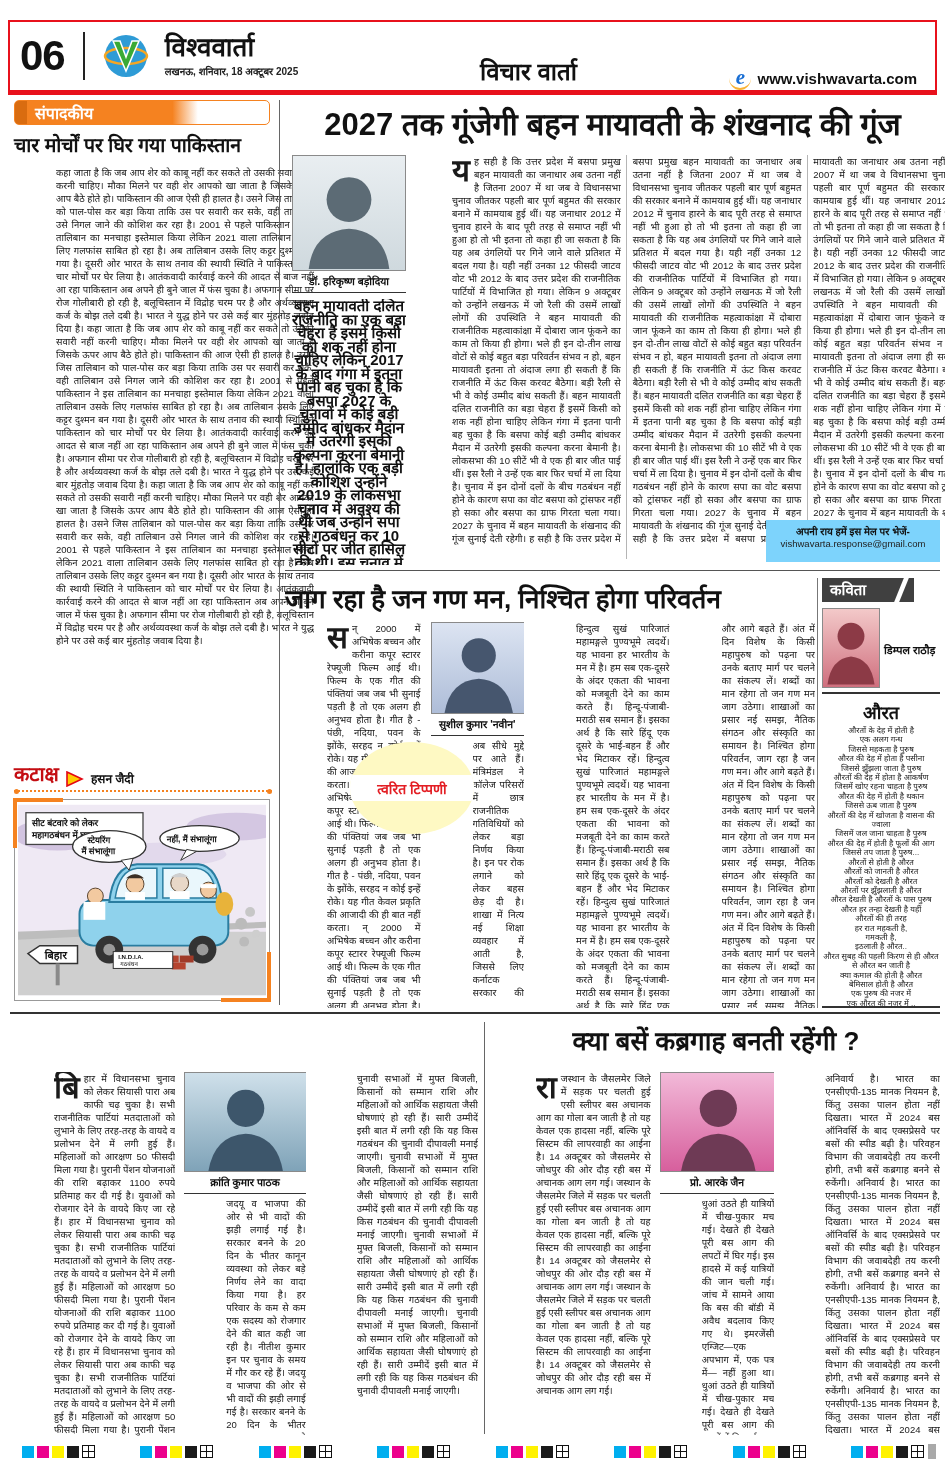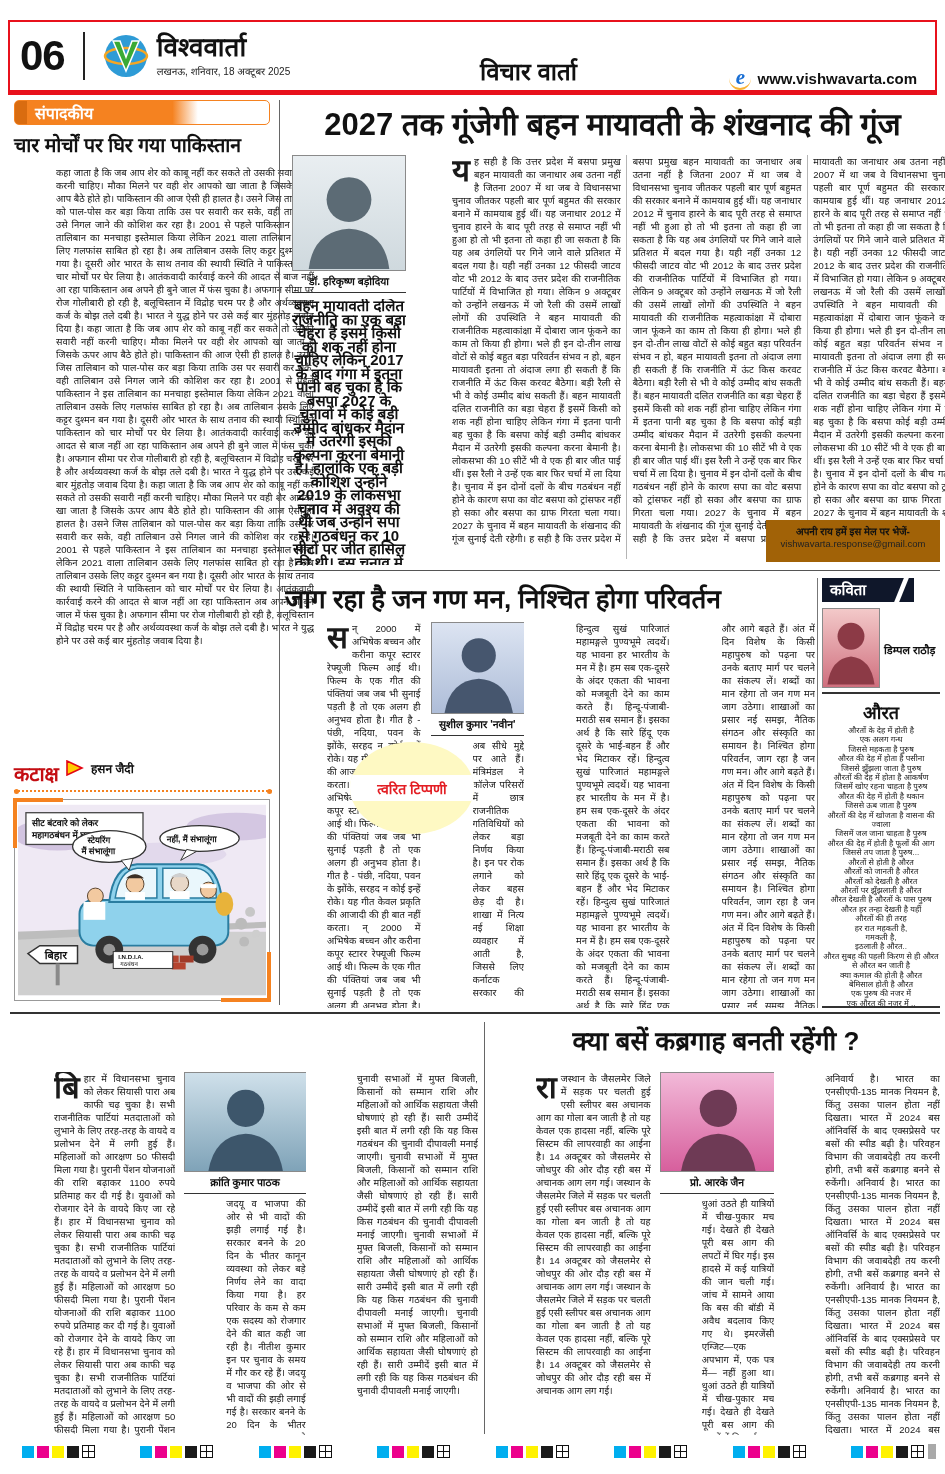--- a/index.html
+++ b/index.html
@@ -5,21 +5,21 @@
   html,body{margin:0;padding:0;background:#fff;}
   #page{position:relative;width:945px;height:1474px;background:#fff;overflow:hidden;
         font-family:"Liberation Sans","DejaVu Sans",sans-serif;color:#111;}
   .abs{position:absolute;}
   
   .hdr{left:8px;top:20px;width:925px;height:68px;border:2px solid #e8111c;border-bottom-width:5px;background:#fff;}
   .hdr-in{display:flex;align-items:center;height:100%;padding:0 10px;gap:8px;}
   .pageno{font-size:42px;font-weight:bold;line-height:1;letter-spacing:-1px;}
   .hsep{width:2px;height:48px;background:#222;margin:0 10px;}
   .pname{font-size:26px;font-weight:bold;line-height:1.05;}
-  .pdate{font-size:10px;margin-top:3px;font-weight:normal;color:#222;}
+  .pdate{font-size:10px;margin-top:3px;font-weight:bold;color:#222;}
   .ctitle{left:470px;top:32px;font-size:24px;font-weight:bold;}
   .site{right:18px;top:44px;display:flex;align-items:center;gap:6px;font-size:15px;font-weight:bold;}
   .ie{display:inline-block;width:22px;height:22px;border-radius:50%;color:#1a6fd4;
       font:bold italic 21px "Liberation Serif","DejaVu Serif",serif;text-align:center;line-height:22px;
       border-bottom:2px solid #f9b233;}
   
   .just{text-align:justify;}
   .body-txt{font-size:9.5px;line-height:13px;color:#1a1a1a;overflow:hidden;margin-left:42px;}
   .dc{float:left;font-size:31px;line-height:28px;font-weight:bold;margin:2px 4px 0 0;}
   .cap{font-weight:bold;font-size:10.5px;text-align:center;padding:3px 0 4px;border-bottom:1.5px solid #333;}
@@ -27,50 +27,50 @@
   .photo svg{display:block;width:100%;height:100%;}
   .vline{background:#666;width:1px;}
   .hline{background:#555;height:1px;}
   
   .ed-label{left:14px;top:100px;width:256px;height:25px;border:1px solid #f58220;border-radius:5px;
             background:linear-gradient(90deg,#d96c10 0 12px,#f58220 12px 62%,#ffffff 72%);
             color:#fff;font-weight:bold;font-size:16px;line-height:25px;padding-left:20px;box-sizing:border-box;}
   .ed-head{left:14px;top:131px;width:258px;font-size:20px;font-weight:bold;white-space:nowrap;transform:scaleX(.97);transform-origin:left;}
   .ed-body{left:14px;top:166px;width:258px;height:586px;}
   
-  .kat-row{left:14px;top:760px;width:258px;display:flex;align-items:flex-start;gap:7px;}
+  .kat-row{left:14px;top:760px;width:258px;display:flex;align-items:flex-end;gap:7px;}
   .kat-word{color:#c40d12;font-size:20px;font-weight:bold;}
   .kat-auth{font-size:12px;font-weight:bold;}
   .kat-dots{left:14px;top:790px;width:258px;height:0;border-top:2px dotted #f58220;}
   .kat-dots::before,.kat-dots::after{content:"";position:absolute;top:-3px;width:5px;height:5px;border-radius:50%;background:#f58220;}
   .kat-dots::before{left:0;} .kat-dots::after{right:0;}
   .cartoon-box{left:14px;top:799px;width:256px;height:202px;border:1px solid #999;background:#fff;padding:3px;box-sizing:border-box;}
   .cb-tl,.cb-br{position:absolute;width:46px;height:46px;}
   .cb-tl{left:-2px;top:-2px;border-left:4px solid #f58220;border-top:4px solid #f58220;}
   .cb-br{right:-2px;bottom:-2px;border-right:4px solid #f58220;border-bottom:4px solid #f58220;}
   
   .main-head{left:285px;top:102px;width:655px;text-align:center;font-size:31px;font-weight:bold;white-space:nowrap;overflow:hidden;}
   .mp-col{left:292px;top:155px;width:114px;}
   .mp-photo{width:112px;height:114px;background:linear-gradient(180deg,#e9eef1,#cfd9de);}
   .pullq{font-weight:bold;font-size:15px;line-height:13.5px;text-align:center;margin-top:6px;height:266px;overflow:hidden;}
   .main-body{left:410px;top:155px;width:530px;height:404px;column-count:3;column-gap:12px;column-rule:1px solid #b5b5b5;}
-  .feedback{left:766px;top:520px;width:174px;height:42px;background:#a16207;text-align:center;padding-top:4px;box-sizing:border-box;}
+  .feedback{left:766px;top:520px;width:174px;height:42px;background:#7dd3fc;text-align:center;padding-top:4px;box-sizing:border-box;}
   .fb1{font-size:10px;font-weight:bold;}
   .fb2{font-size:9.5px;color:#222;}
   
   .mid-head{left:285px;top:580px;width:530px;font-size:26px;font-weight:bold;white-space:nowrap;overflow:hidden;}
   .mid-cols{left:285px;top:622px;width:530px;height:386px;display:flex;gap:10px;}
   .mcol{width:125px;height:100%;overflow:hidden;}
   .m-photo{width:100%;height:90px;background:linear-gradient(180deg,#dce4f2,#aebdd8);}
   .badge{left:350px;top:742px;width:124px;height:92px;border-radius:50%;background:#fef9c3;overflow:hidden;
          display:flex;align-items:center;justify-content:center;}
   .badge-stripe{position:absolute;left:-6px;right:-6px;top:33px;height:26px;background:#fff;}
   .badge-text{position:relative;color:#e31e24;font-weight:bold;font-size:14px;white-space:nowrap;}
   
-  .poem-label{left:822px;top:578px;width:92px;height:24px;background:#0f172a;color:#fff;font-weight:bold;
+  .poem-label{left:822px;top:578px;width:92px;height:24px;background:#404040;color:#fff;font-weight:bold;
               font-size:15px;line-height:24px;padding-left:8px;box-sizing:border-box;}
   .poem-slash{position:absolute;right:10px;top:-2px;width:5px;height:28px;background:#fff;transform:skewX(-22deg);}
   .poem-photo{left:822px;top:608px;width:56px;height:78px;background:linear-gradient(180deg,#f3c9c9,#cf6f7e);}
   .poem-auth{left:884px;top:642px;width:58px;font-size:11px;font-weight:bold;}
   .poem-rule{left:822px;top:692px;width:118px;height:2px;background:#333;}
   .poem-title{left:822px;top:700px;width:118px;text-align:center;font-size:18px;font-weight:bold;}
   .poem-lines{left:818px;top:726px;width:126px;height:280px;font-size:8px;line-height:9.4px;text-align:center;
               white-space:pre-line;overflow:hidden;color:#1a1a1a;}
   .poem-end{left:822px;top:1006px;width:118px;height:2px;background:#333;}
   
@@ -100,21 +100,21 @@
 
   <div class="abs hdr">
     <div class="hdr-in">
       <div class="pageno">06</div>
       <div class="hsep"></div>
       <svg width="46" height="46" viewBox="0 0 46 46">
         <circle cx="23" cy="23" r="21" fill="#2e9bd6"></circle>
         <ellipse cx="23" cy="23" rx="21" ry="8" fill="none" stroke="#f5a623" stroke-width="2.5"></ellipse>
         <path d="M10 8 L23 38 L36 8 L29 8 L23 24 L17 8 Z" fill="#3aaa35" stroke="#fff" stroke-width="1.5"></path>
       </svg>
-      <div style="">
+      <div style="margin-left:8px;">
         <div class="pname">विश्ववार्ता</div>
         <div class="pdate">लखनऊ,  शनिवार, 18 अक्टूबर 2025</div>
       </div>
     </div>
     <div class="abs ctitle">विचार वार्ता</div>
     <div class="abs site">
       <span class="ie">e</span>
       <span>www.vishwavarta.com</span>
     </div>
   </div>

